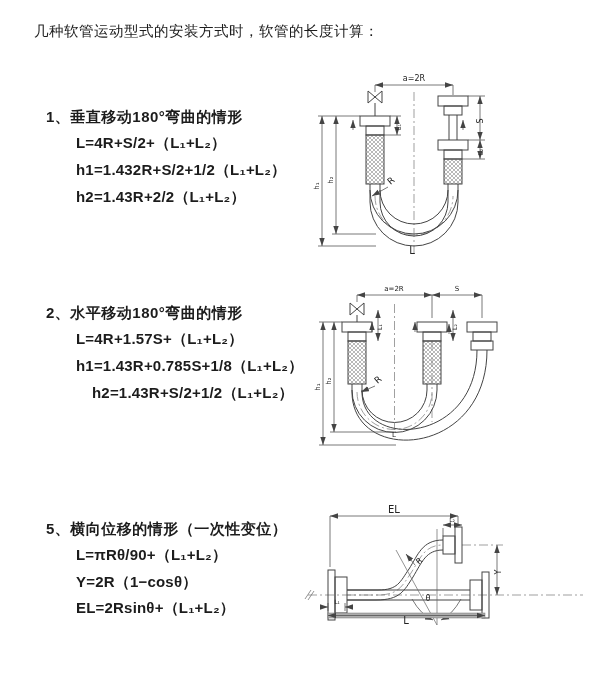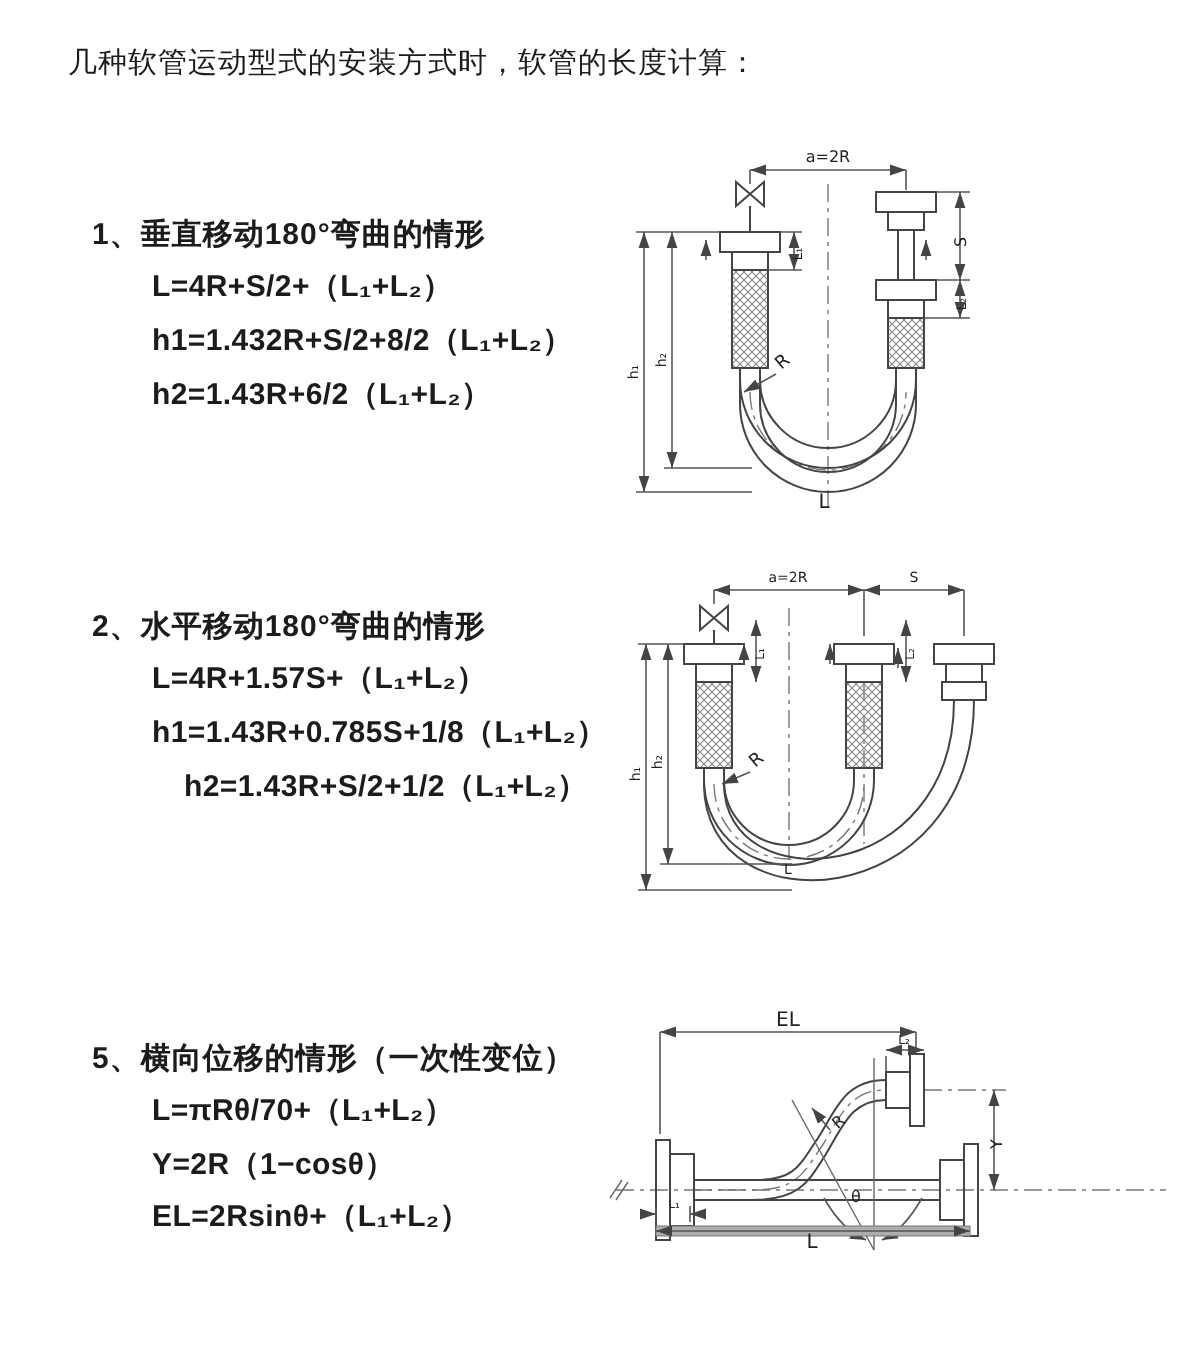--- a/index.html
+++ b/index.html
@@ -30,30 +30,30 @@
       <path d="M0,4 L4,0 M-1,1 L1,-1 M3,5 L5,3" stroke="#8a8a8a" stroke-width="0.6"></path>
       <path d="M0,0 L4,4 M-1,3 L1,5 M3,-1 L5,1" stroke="#8a8a8a" stroke-width="0.6"></path>
     </pattern>
   </defs>
 </svg>
 
 <div class="abs title" style="left:34px;top:22px;">几种软管运动型式的安装方式时，软管的长度计算：</div>
 
 <div class="abs heading" style="left:46px;top:108px;">1、垂直移动180°弯曲的情形</div>
 <div class="abs formula" style="left:76px;top:134px;">L=4R+S/2+（L₁+L₂）</div>
-<div class="abs formula" style="left:76px;top:161px;">h1=1.432R+S/2+8/2（L₁+L₂）</div>
-<div class="abs formula" style="left:76px;top:188px;">h2=1.43R+6/2（L₁+L₂）</div>
+<div class="abs formula" style="left:76px;top:161px;">h1=1.432R+S/2+1/2（L₁+L₂）</div>
+<div class="abs formula" style="left:76px;top:188px;">h2=1.43R+2/2（L₁+L₂）</div>
 
 <div class="abs heading" style="left:46px;top:304px;">2、水平移动180°弯曲的情形</div>
 <div class="abs formula" style="left:76px;top:330px;">L=4R+1.57S+（L₁+L₂）</div>
 <div class="abs formula" style="left:76px;top:357px;">h1=1.43R+0.785S+1/8（L₁+L₂）</div>
 <div class="abs formula" style="left:92px;top:384px;">h2=1.43R+S/2+1/2（L₁+L₂）</div>
 
 <div class="abs heading" style="left:46px;top:520px;">5、横向位移的情形（一次性变位）</div>
-<div class="abs formula" style="left:76px;top:546px;">L=πRθ/70+（L₁+L₂）</div>
+<div class="abs formula" style="left:76px;top:546px;">L=πRθ/90+（L₁+L₂）</div>
 <div class="abs formula" style="left:76px;top:573px;">Y=2R（1−cosθ）</div>
 <div class="abs formula" style="left:76px;top:599px;">EL=2Rsinθ+（L₁+L₂）</div>
 
 <svg class="abs" style="left:306px;top:66px;" width="290" height="195" viewBox="0 0 290 195">
 
   <g>
     <path class="cl" d="M108,26 V188"></path>
     <path class="cl" d="M69,130 A39,39 0 0 0 147,130"></path>
   </g>
 

